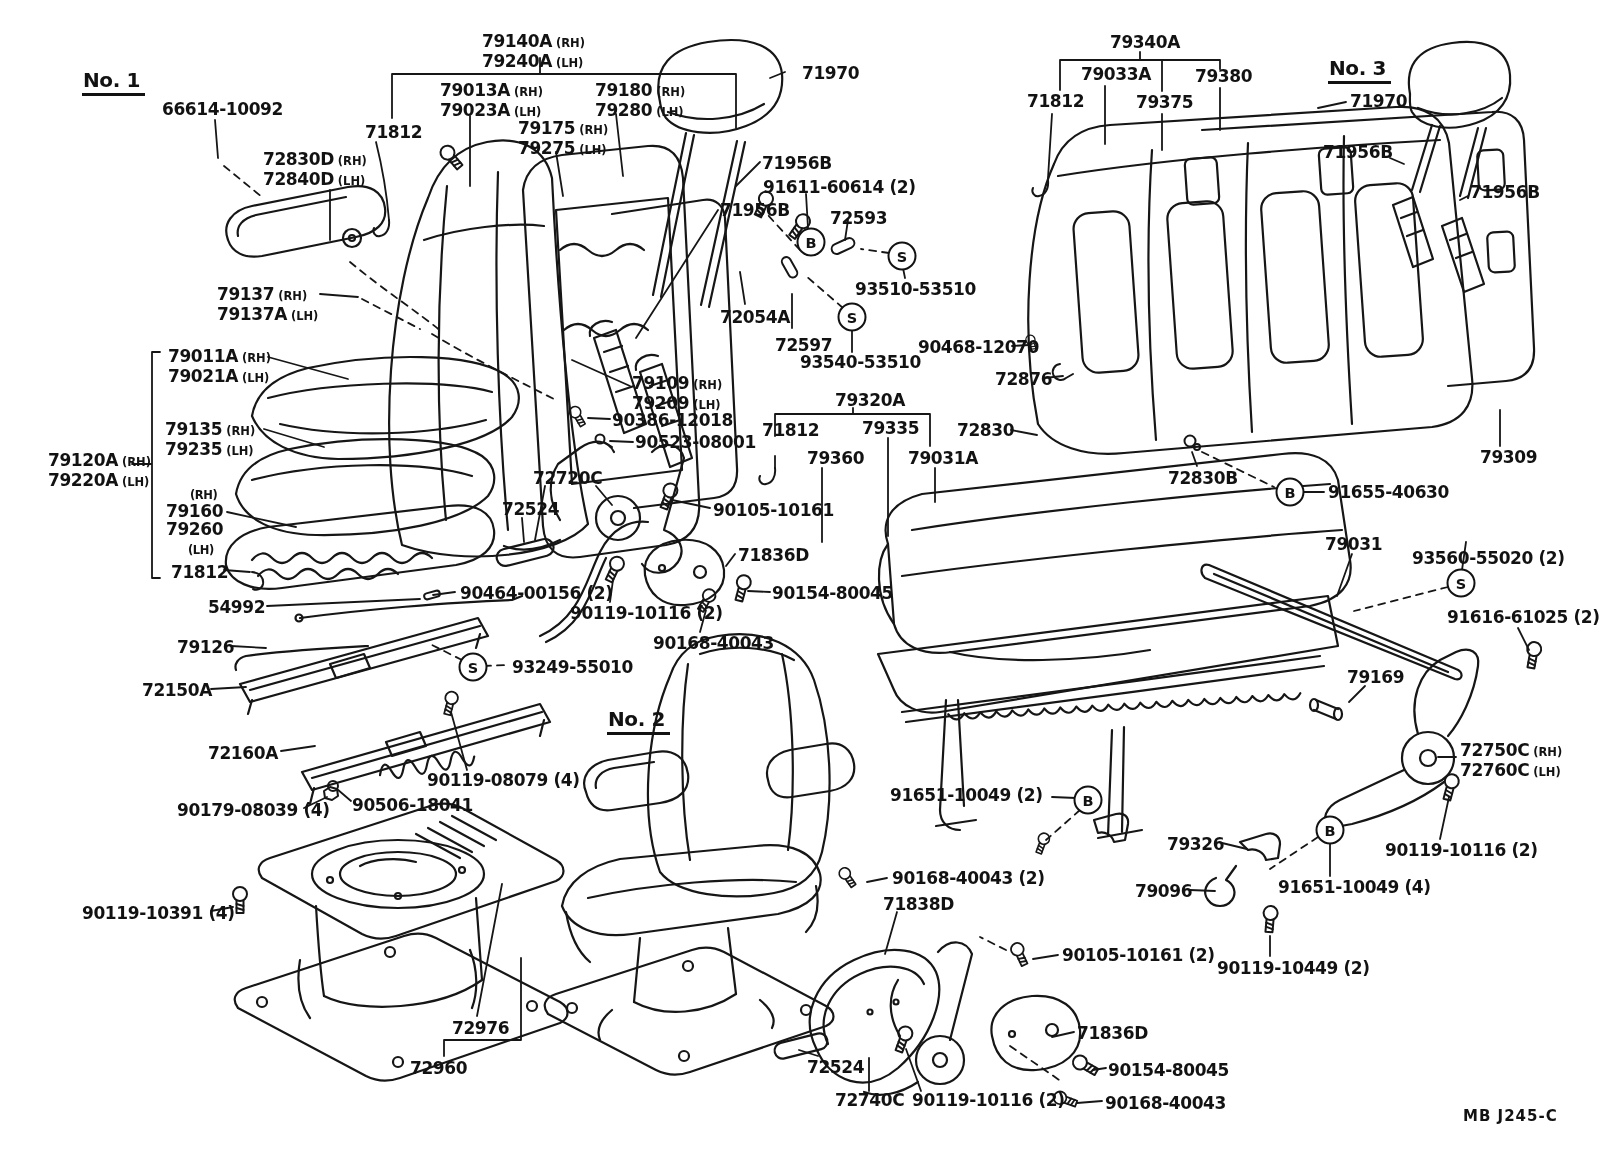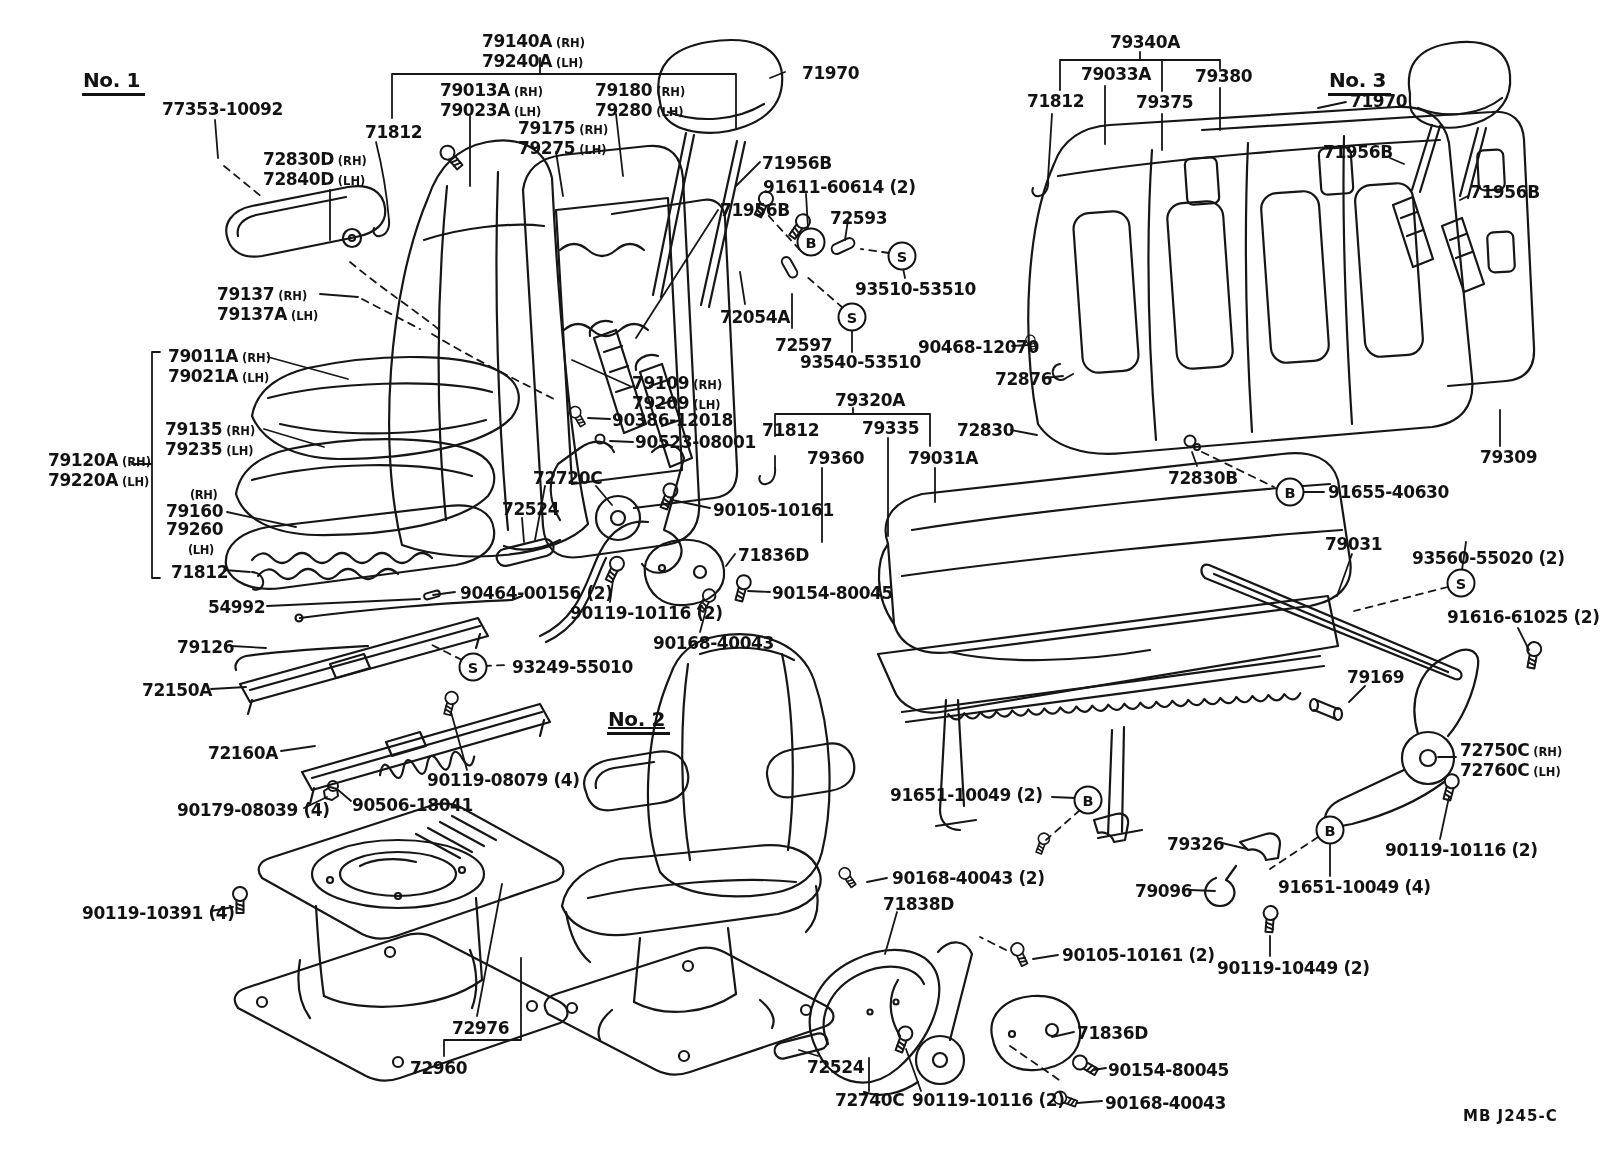--- a/index.html
+++ b/index.html
@@ -352,28 +352,28 @@
     <path d="M1080,810 L1046,840"></path>
     <path d="M1318,837 L1270,869"></path>
     <path d="M1010,1046 C1030,1060 1048,1072 1062,1082"></path>
   </g>
 </svg>
 
 <div id="label-layer">
       <div class="plabel header" style="left: 82px; top: 70px;">
         <span class="line"><span>No. 1</span></span>
       </div>
-      <div class="plabel header" style="left: 607px; top: 709px; text-decoration: underline;">
+      <div class="plabel header" style="left: 607px; top: 709px;">
         <span class="line"><span>No. 2</span></span>
       </div>
-      <div class="plabel header" style="left: 1328px; top: 58px; margin-top: 12px;">
+      <div class="plabel header" style="left: 1328px; top: 58px;">
         <span class="line"><span>No. 3</span></span>
       </div>
       <div class="plabel" style="left: 162px; top: 101px;">
-        <span class="line"><span>77353-10092</span></span>
+        <span class="line"><span>66614-10092</span></span>
       </div>
       <div class="plabel" style="left: 263px; top: 151px;">
         <span class="line"><span>72830D</span><span class="s"> (RH)</span></span>
         <span class="line"><span>72840D</span><span class="s"> (LH)</span></span>
       </div>
       <div class="plabel" style="left: 365px; top: 124px;">
         <span class="line"><span>71812</span></span>
       </div>
       <div class="plabel" style="left: 482px; top: 33px;">
         <span class="line"><span>79140A</span><span class="s"> (RH)</span></span>

